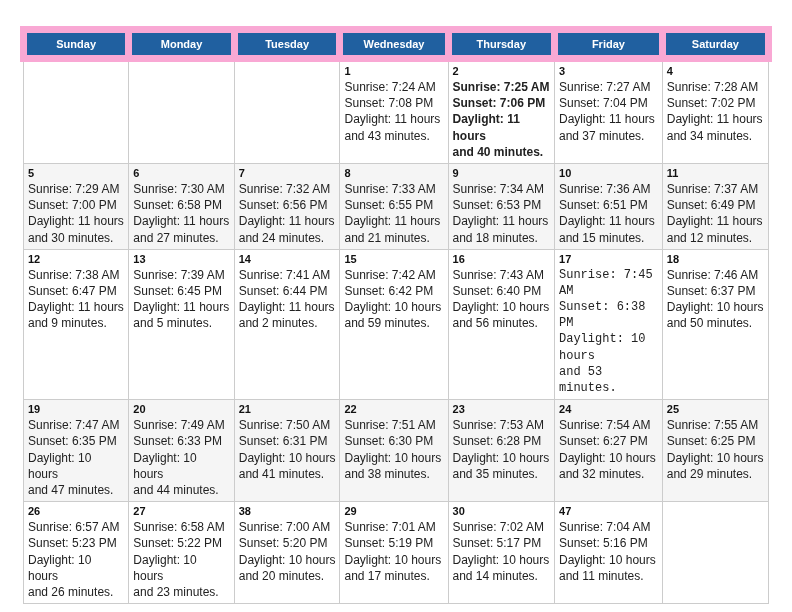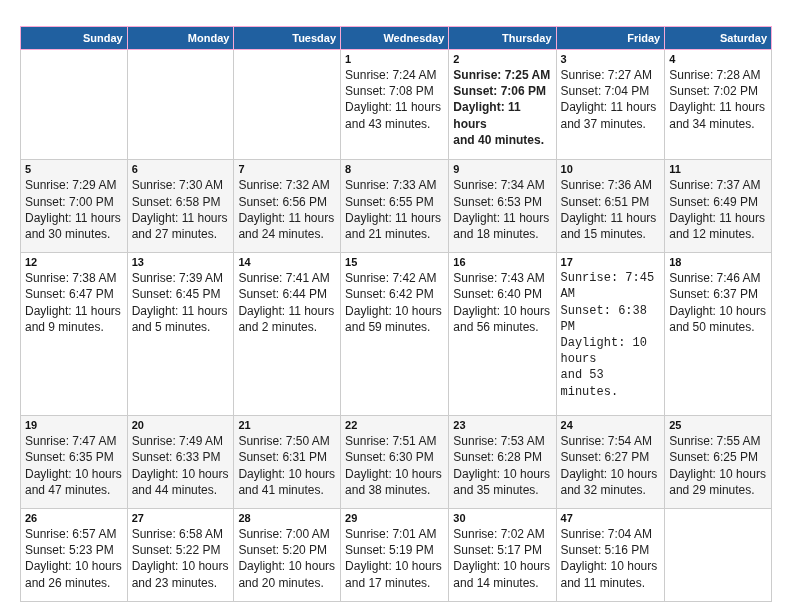--- a/index.html
+++ b/index.html
@@ -38,24 +38,24 @@
     .calendar {
       width: 100%;
       border-collapse: collapse;
       flex: 1;
       font-size: 9.5px;
     }
     .calendar thead th {
       background: #2060a0;
       color: #fff;
       padding: 5px 4px;
-      text-align: right;
+      text-align: center;
       font-size: 11px;
       font-weight: bold;
-      border: 1px solid #f9a8d4;
+      border: 7px solid #f9a8d4;
     }
     .calendar tbody td {
       border: 1px solid #ccc;
       vertical-align: top;
       padding: 3px 4px;
       width: 113px;
       height: 78px;
       background: #fff;
     }
     .calendar tbody tr:nth-child(even) td {
@@ -297,21 +297,21 @@
 and 26 minutes.</div>
           </td>
           <td>
             <div class="day-number">27</div>
             <div class="day-info" style="white-space: pre-line;">Sunrise: 6:58 AM
 Sunset: 5:22 PM
 Daylight: 10 hours
 and 23 minutes.</div>
           </td>
           <td>
-            <div class="day-number">28</div>
+            <div class="day-number">38</div>
             <div class="day-info" style="white-space: pre-line;">Sunrise: 7:00 AM
 Sunset: 5:20 PM
 Daylight: 10 hours
 and 20 minutes.</div>
           </td>
           <td>
             <div class="day-number">29</div>
             <div class="day-info" style="white-space: pre-line;">Sunrise: 7:01 AM
 Sunset: 5:19 PM
 Daylight: 10 hours

